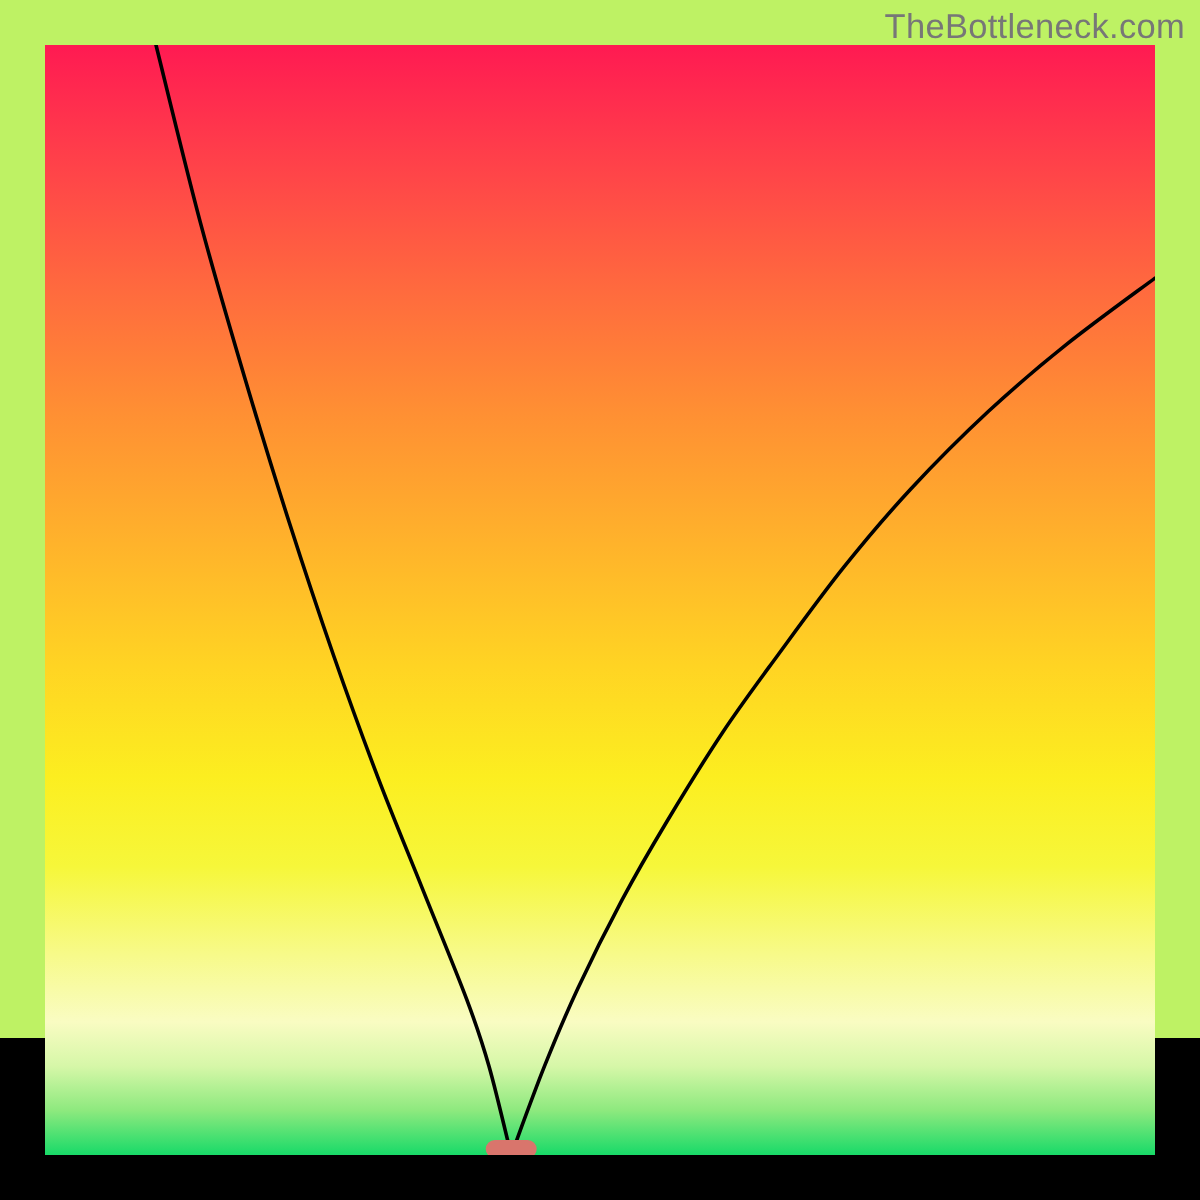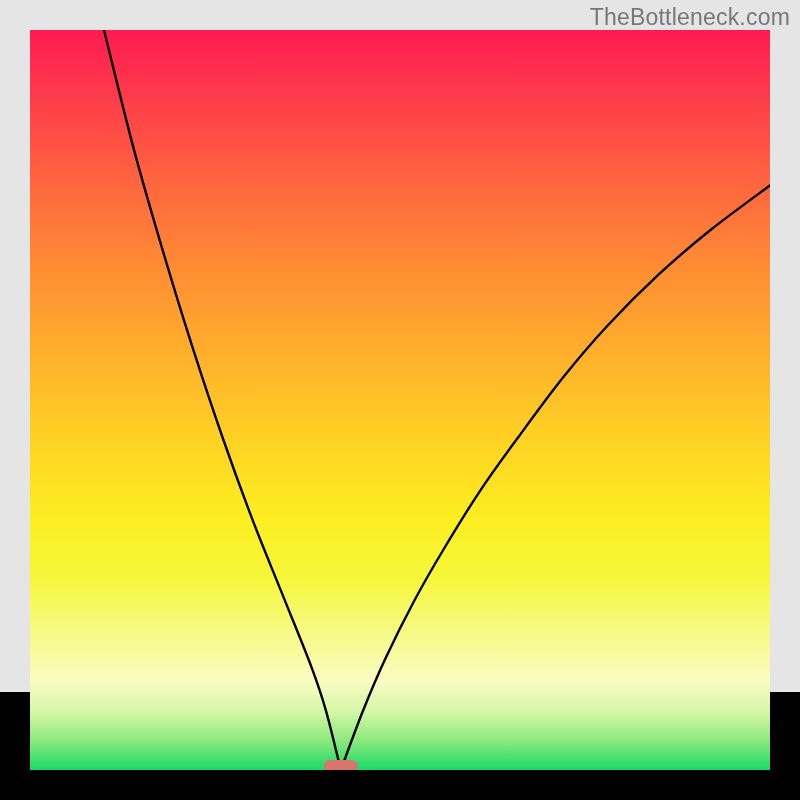--- a/index.html
+++ b/index.html
@@ -10,21 +10,21 @@
     overflow: hidden;
     background: #000;
     font-family: Arial, Helvetica, sans-serif;
   }
   .frame {
     position: absolute;
     top: 0;
     left: 0;
     width: 800px;
     height: 692px;
-    background: #e5e5e5;
+    background: #bef264;
   }
   .plot-area {
     position: absolute;
     top: 30px;
     left: 30px;
     width: 740px;
     height: 740px;
     
     background: linear-gradient(to bottom,
       #ff1a52 0%,

